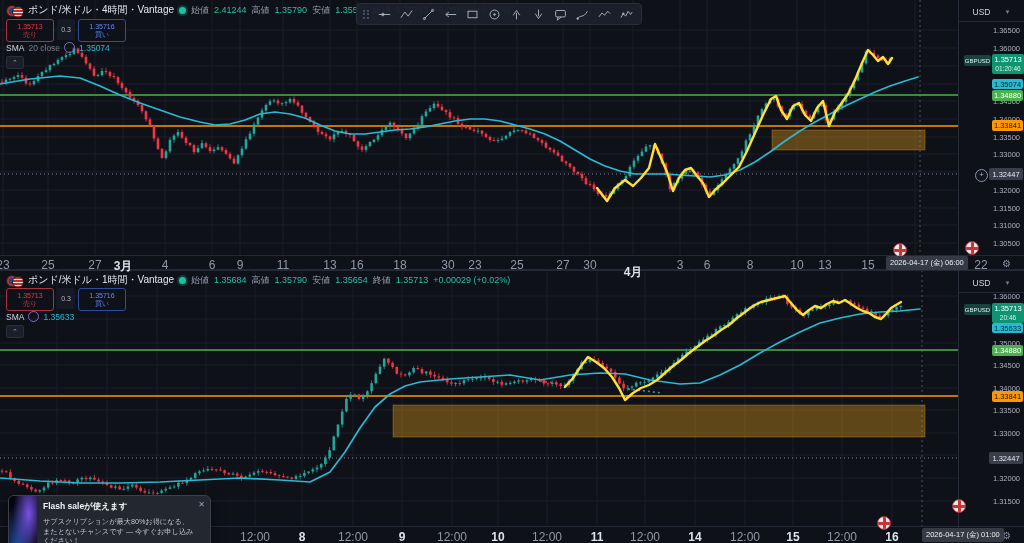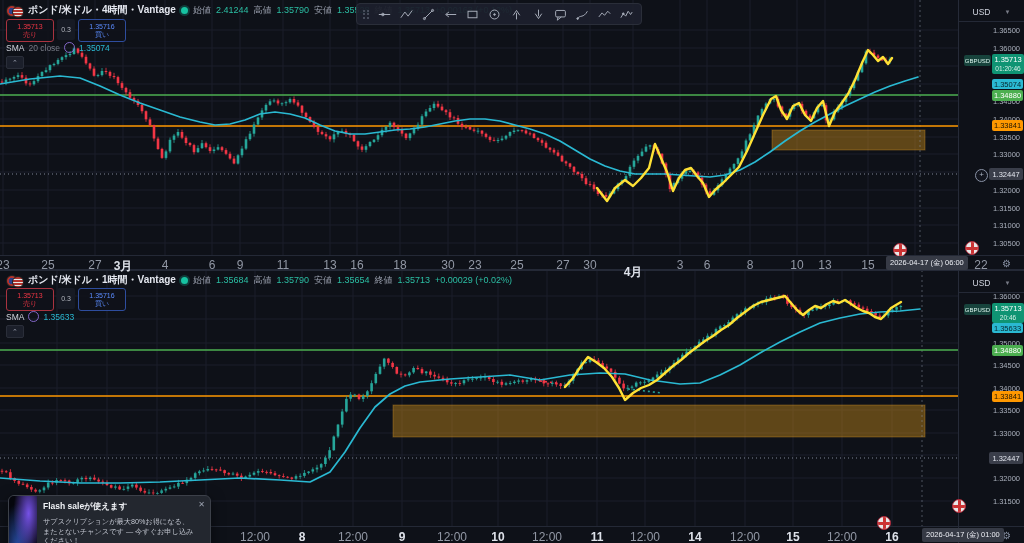--- a/index.html
+++ b/index.html
@@ -5,21 +5,21 @@
   html,body{margin:0;padding:0;background:#05060a;}
   #screen{position:relative;width:1024px;height:543px;background:#0e1118;overflow:hidden;
           font-family:"Liberation Sans",sans-serif;color:#d1d4dc;}
   .panel-svg{position:absolute;left:0;}
   
   .hdr{position:absolute;left:6px;display:flex;align-items:center;gap:5px;font-size:10px;white-space:nowrap;z-index:6;}
   .pair-logo{position:relative;width:17px;height:11px;}
   .pair-logo i{position:absolute;width:10px;height:10px;border-radius:50%;display:block;}
   .pair-logo .c1{left:0;top:0;background:radial-gradient(circle,#2b3f8c 0 45%,#b3342e 46% 100%);border:1px solid #222;}
   .pair-logo .c2{left:6px;top:1px;background:repeating-linear-gradient(180deg,#b3342e 0 2px,#e8e8e8 2px 3px);border:1px solid #222;}
-  .title-txt{font-weight:bold;color:#e3e6ee;}
+  .title-txt{font-weight:normal;color:#e3e6ee;}
   .status-dot{width:7px;height:7px;border-radius:50%;background:#17c3a2;box-shadow:0 0 0 2px rgba(23,195,162,.25);}
   .olabel{color:#9aa0ae;font-size:9px;}
   .oval{color:#2bbfa4;font-size:9px;}
   .btnrow{position:absolute;left:6px;display:flex;gap:3px;z-index:6;}
   .tbtn{width:46px;height:21px;border-radius:3px;display:flex;flex-direction:column;align-items:center;justify-content:center;
         font-size:7px;line-height:8px;background:rgba(15,18,26,.9);cursor:pointer;}
   .sellb{border:1px solid #aa3340;color:#f23645;}
   .buyb{border:1px solid #2e4d9e;color:#5b8cff;}
   .spreadb{width:18px;height:21px;display:flex;align-items:center;justify-content:center;font-size:7px;color:#b2b5be;background:#161a24;border-radius:2px;}
   .smarow{position:absolute;left:6px;display:flex;align-items:center;gap:4px;font-size:8.5px;z-index:6;}

